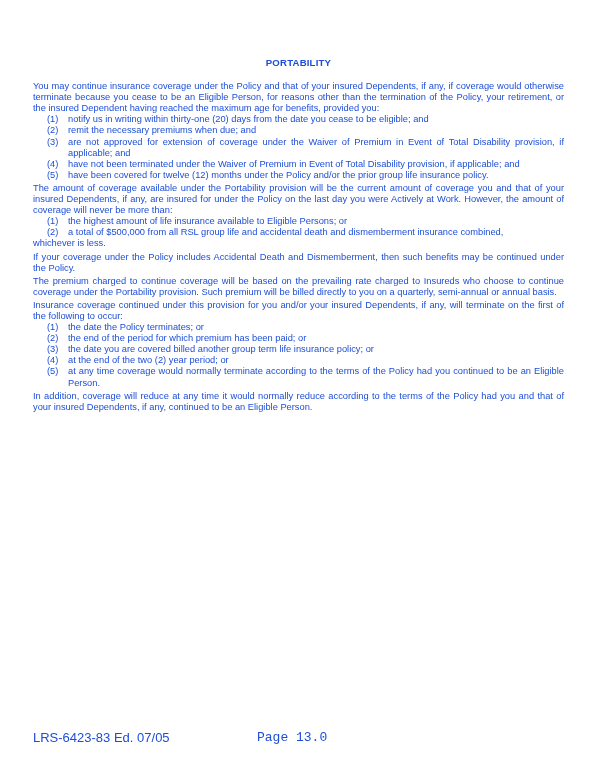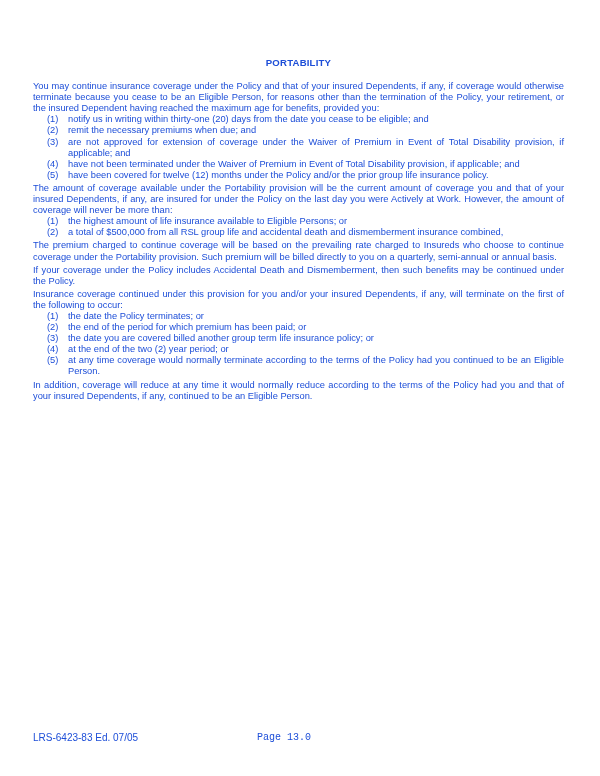--- a/index.html
+++ b/index.html
@@ -54,21 +54,21 @@
   .li-text {
     flex: 1 1 auto;
     text-align: justify;
   }
   .footer {
     position: absolute;
     left: 0;
     top: 732px;
     width: 600px;
     height: 14px;
-    font-size: 10px;
+    font-size: 13px;
     line-height: 11.1px;
   }
   .footer .form-number {
     position: absolute;
     left: 33px;
     top: 0;
   }
   .footer .page-label {
     position: absolute;
     left: 257px;
@@ -114,24 +114,25 @@
     <div class="list">
       <div class="li">
         <span class="num">(1)</span>
         <span class="li-text">the highest amount of life insurance available to Eligible Persons; or</span>
       </div>
       <div class="li">
         <span class="num">(2)</span>
         <span class="li-text">a total of $500,000 from all RSL group life and accidental death and dismemberment insurance combined,</span>
       </div>
     </div>
+    <p class="para flush">whichever is less.</p>
+
+    <p class="para">If your coverage under the Policy includes Accidental Death and Dismemberment, then such benefits may be continued under the Policy.</p>
 
     <p class="para">The premium charged to continue coverage will be based on the prevailing rate charged to Insureds who choose to continue coverage under the Portability provision.  Such premium will be billed directly to you on a quarterly, semi-annual or annual basis.</p>
-
-    <p class="para">If your coverage under the Policy includes Accidental Death and Dismemberment, then such benefits may be continued under the Policy.</p>
 
     <p class="para">Insurance coverage continued under this provision for you and/or your insured Dependents, if any, will terminate on the first of the following to occur:</p>
 
     <div class="list">
       <div class="li">
         <span class="num">(1)</span>
         <span class="li-text">the date the Policy terminates; or</span>
       </div>
       <div class="li">
         <span class="num">(2)</span>

